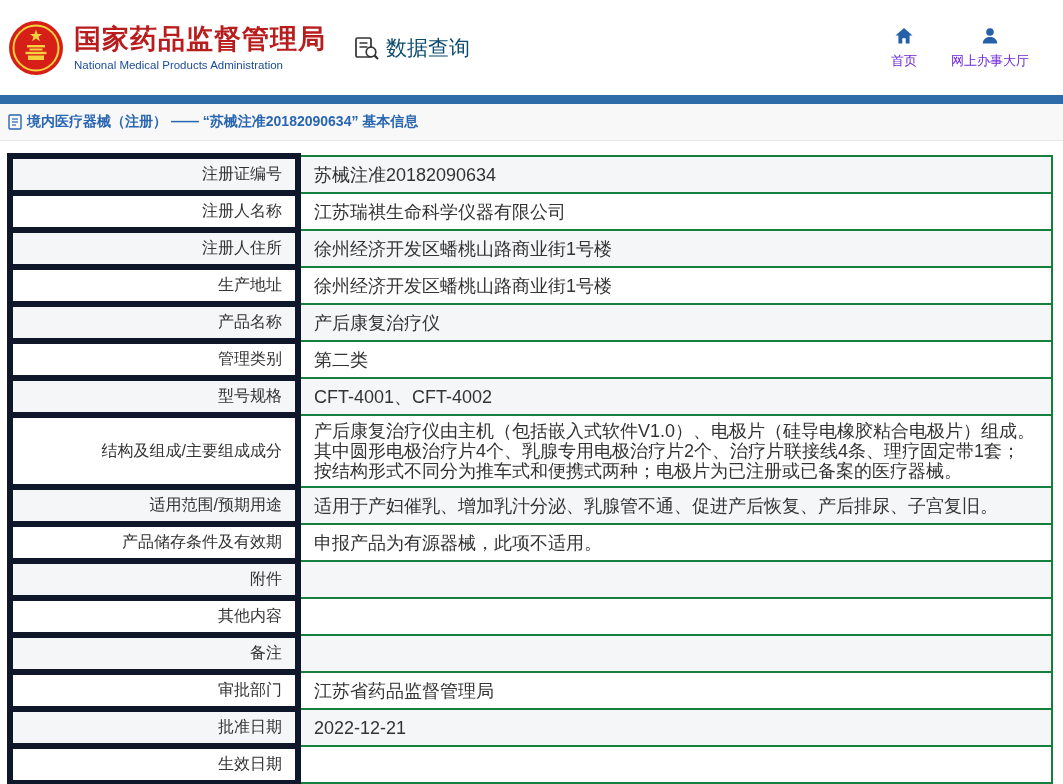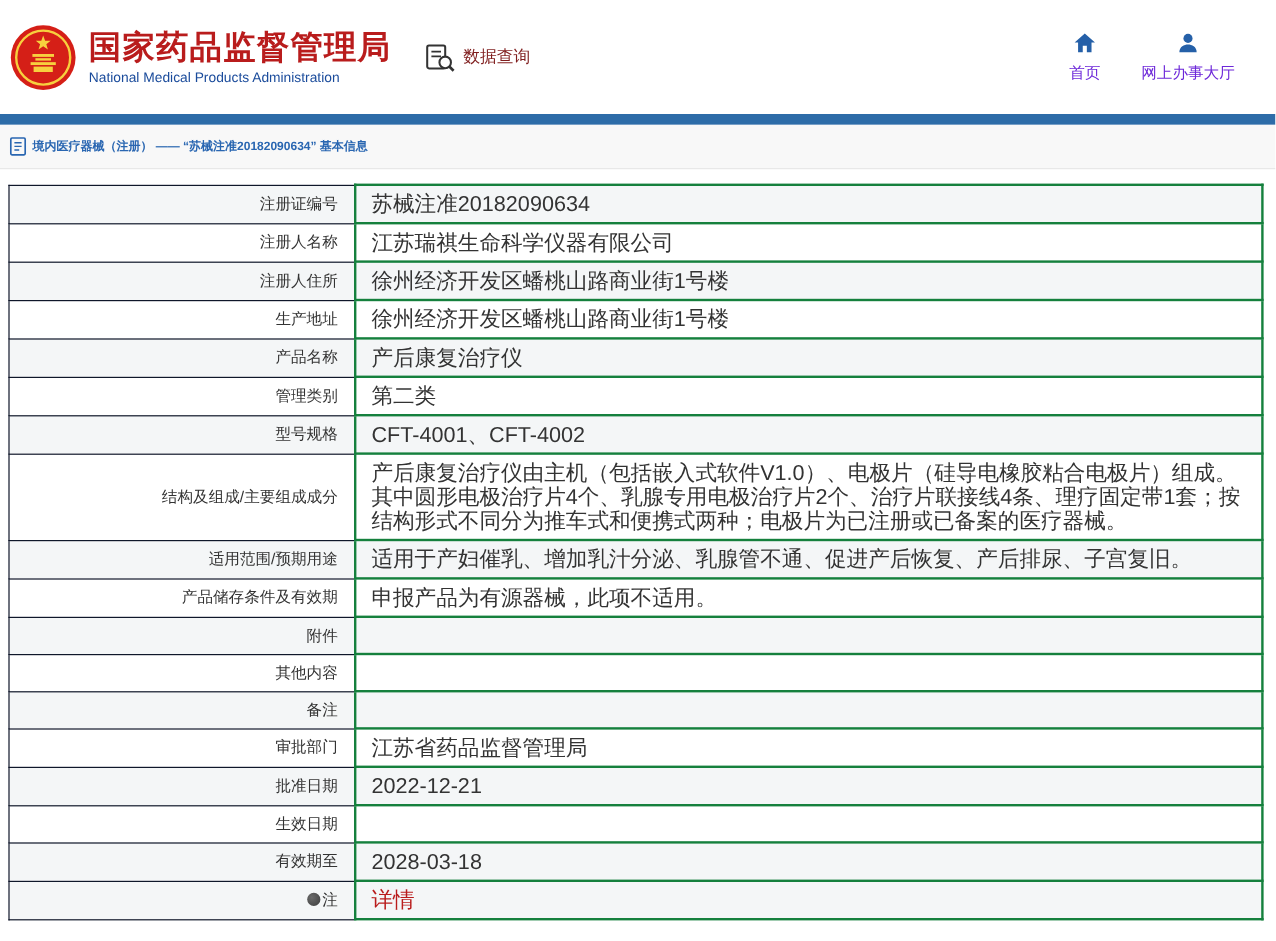--- a/index.html
+++ b/index.html
@@ -34,21 +34,21 @@
     color: #1a4b9b;
     margin-top: 3px;
   }
   .data-query {
     display: flex;
     align-items: center;
     margin-left: 28px;
     cursor: pointer;
   }
   .data-query .dq-icon { width: 26px; height: 26px; margin-right: 6px; }
-  .data-query .dq-label { font-size: 14px; color: #7f1d1d; }
+  .data-query .dq-label { font-size: 21px; color: #0c4a6e; }
 
   .header-right {
     margin-left: auto;
     display: flex;
     align-items: center;
     gap: 34px;
     padding-right: 14px;
   }
   .nav-item {
     display: flex;
@@ -65,43 +65,43 @@
 
   
   .breadcrumb {
     height: 37px;
     display: flex;
     align-items: center;
     background: #f8f8f8;
     border-bottom: 1px solid #e8e8e8;
     padding-left: 8px;
     color: #2966b1;
-    font-size: 10px;
+    font-size: 14px;
     font-weight: 600;
   }
   .breadcrumb .bc-icon { width: 14px; height: 16px; margin-right: 5px; flex: 0 0 auto; }
 
   
   .table-wrap { margin: 12px 10px 18px 7px; }
   table.info-table {
     width: 1046px;
     border-collapse: collapse;
     border: 1px solid #c9c9c9;
     table-layout: fixed;
   }
   table.info-table tr { height: 31px; }
   table.info-table tr.stripe { background: #f4f6f7; }
   table.info-table th {
     width: 288px;
     text-align: right;
     font-weight: normal;
-    font-size: 13px;
+    font-size: 16px;
     color: #333;
     padding: 5px 13px 5px 6px;
-    border: 1px solid #0f172a;
+    border: 6px solid #0f172a;
     vertical-align: middle;
   }
   table.info-table td {
     font-size: 18px;
     color: #333;
     padding: 5px 14px 5px 13px;
     border: 2px solid #15803d;
     vertical-align: middle;
     line-height: 20px;
     word-break: break-all;

